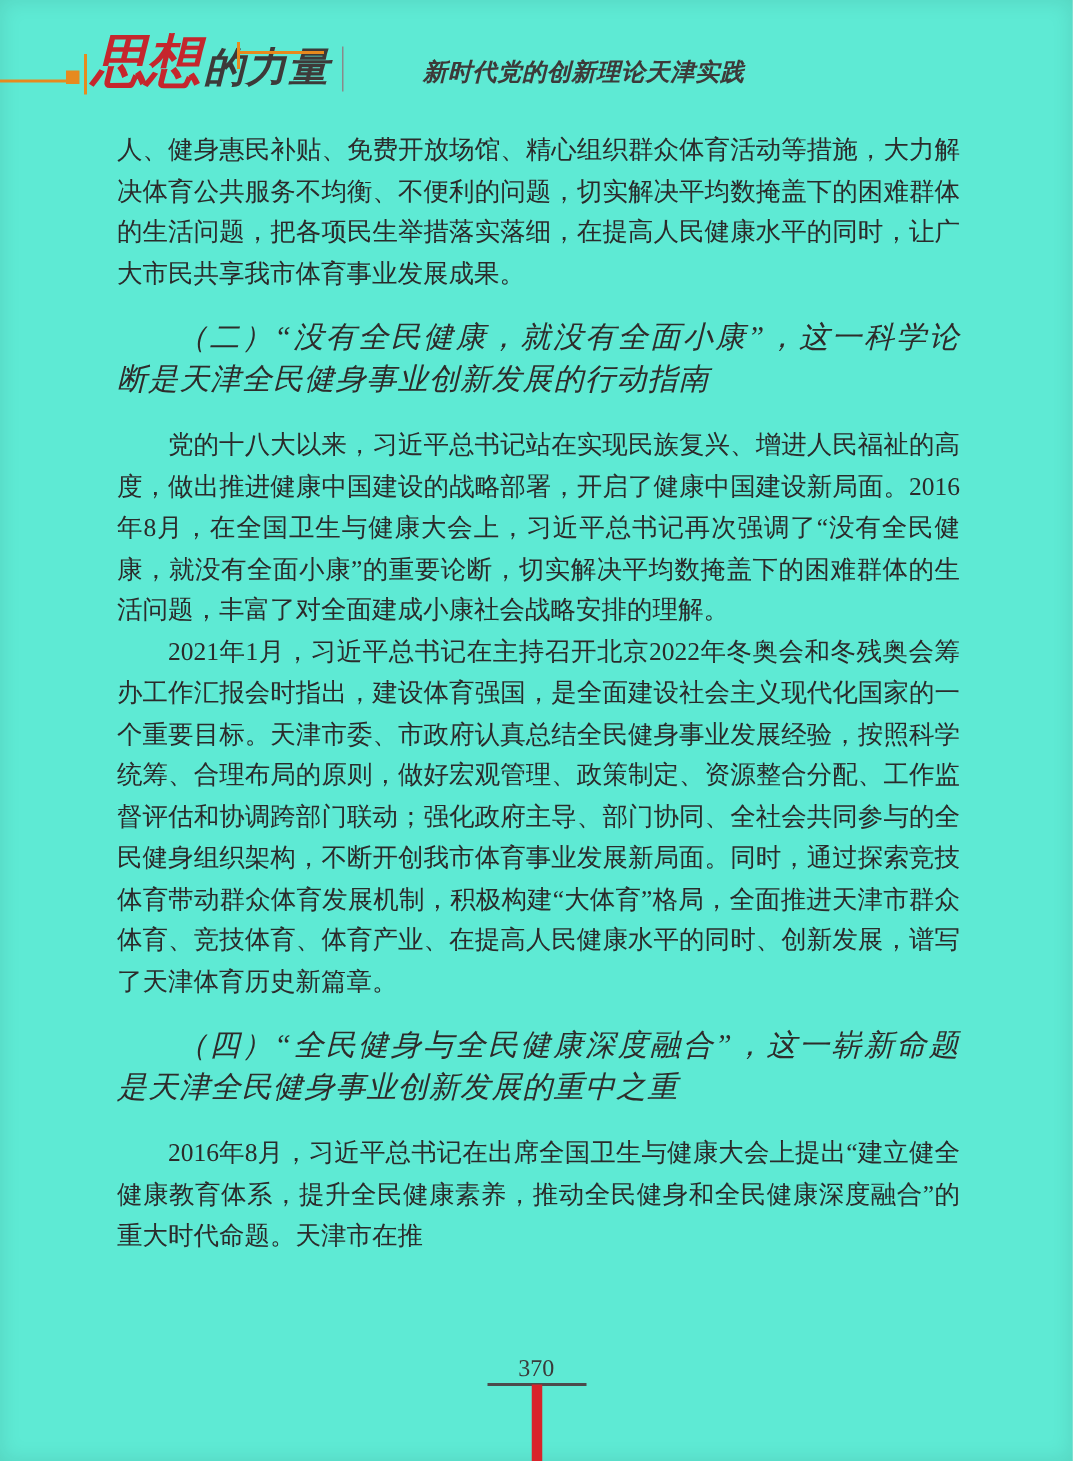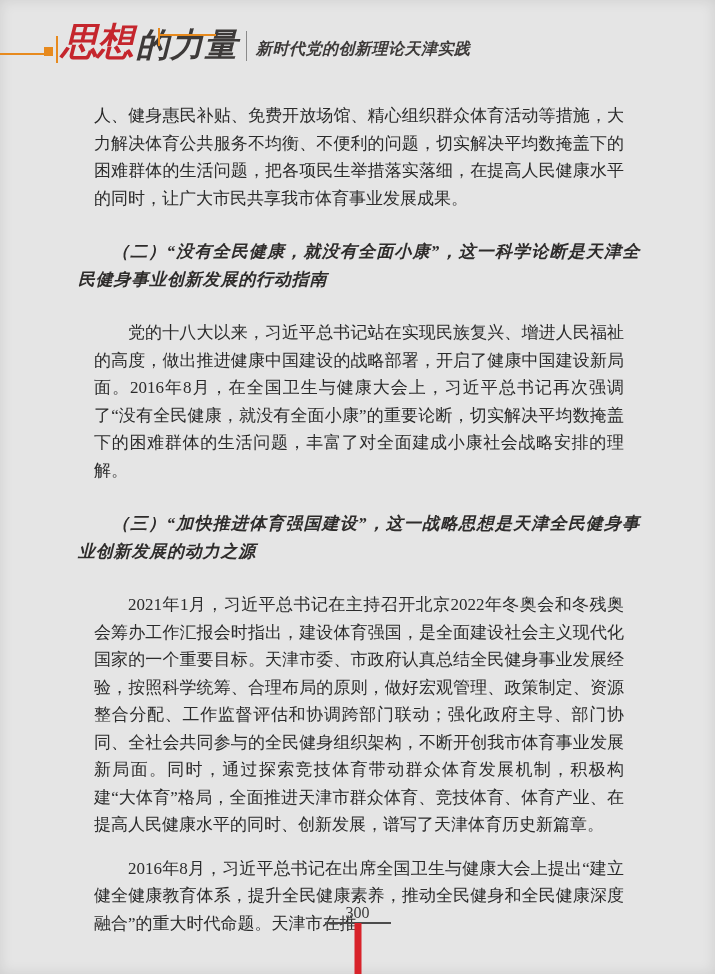--- a/index.html
+++ b/index.html
@@ -5,59 +5,60 @@
   html, body { margin: 0; padding: 0; }
   body {
     width: 715px; height: 974px;
     background: #ffffff;
     font-family: "Liberation Serif", "DejaVu Serif", serif;
     position: relative;
     overflow: hidden;
   }
   .page {
     position: absolute; inset: 0;
-    background: #e5e5e5;
+    background: #5eead4;
     box-shadow: inset 0 0 14px rgba(0,0,0,0.10);
   }
 
   
   .header { position: absolute; top: 0; left: 0; right: 0; height: 78px; }
   .h-line-left  { position: absolute; left: 0;  top: 53px; width: 52px; height: 2px; }
   .h-square     { position: absolute; left: 44px; top: 47px; width: 9px; height: 9px; }
   .h-vline-left { position: absolute; left: 56px; top: 36px; width: 2px; height: 27px; }
   .h-vline-right{ position: absolute; left: 158px; top: 28px; width: 2px; height: 18px; }
   .h-line-right { position: absolute; left: 158px; top: 34px; width: 58px; height: 2px; }
   .brand { position: absolute; left: 61px; top: 22px; display: flex; align-items: flex-end; white-space: nowrap; }
   .logo-main {
     font-size: 37px; line-height: 40px; font-weight: bold; font-style: italic;
     letter-spacing: -1px; font-family: "Liberation Serif", serif;
   }
   .logo-sub {
-    font-size: 33px; line-height: 30px; font-weight: bold; font-style: italic;
+    font-size: 27px; line-height: 30px; font-weight: bold; font-style: italic;
     padding: 0 0 2px 3px; letter-spacing: 1px; font-family: "Liberation Serif", serif;
   }
   .brand-divider { width: 1px; height: 30px; background: #8a8a8a; margin: 0 9px 1px 8px; }
   .subtitle {
     font-size: 16px; line-height: 18px; font-weight: bold; font-style: italic;
     padding-bottom: 4px; letter-spacing: 0.5px;
     font-family: "Liberation Sans", sans-serif;
+    margin-left: 44px;
   }
 
   
   .content {
     position: absolute; left: 78px; right: 75px; top: 86px;
     font-size: 17px; line-height: 27.5px; color: #2b2b2b;
     text-align: justify;
   }
-  .para { margin: 16px; text-indent: 2em; }
+  .para { margin: 0; text-indent: 2em; }
   .para.no-indent { text-indent: 0; }
   .heading {
-    margin: 26px 0; text-indent: 2em;
-    font-weight: bold; font-style: italic;
-    font-size: 17px; letter-spacing: 0.8px;
+    margin: 16px 0; text-indent: 2em;
+    font-weight: normal; font-style: italic;
+    font-size: 20px; letter-spacing: 0.8px;
     color: #2e2c2b;
   }
 
   
   .footer { position: absolute; left: 0; right: 0; bottom: 0; height: 90px; }
   .page-num {
     position: absolute; bottom: 52px; left: 0; width: 100%;
     text-align: center; font-size: 16px; color: #3a3a3a;
     font-family: "Liberation Serif", serif;
   }
@@ -88,24 +89,24 @@
     </div>
 
     <div class="h-vline-right" style="background:#e78a1e"></div>
     <div class="h-line-right" style="background:#e78a1e"></div>
   </div>
 
   <div class="content">
     <p class="para no-indent">人、健身惠民补贴、免费开放场馆、精心组织群众体育活动等措施，大力解决体育公共服务不均衡、不便利的问题，切实解决平均数掩盖下的困难群体的生活问题，把各项民生举措落实落细，在提高人民健康水平的同时，让广大市民共享我市体育事业发展成果。</p>
     <p class="heading">（二）“没有全民健康，就没有全面小康”，这一科学论断是天津全民健身事业创新发展的行动指南</p>
     <p class="para">党的十八大以来，习近平总书记站在实现民族复兴、增进人民福祉的高度，做出推进健康中国建设的战略部署，开启了健康中国建设新局面。2016年8月，在全国卫生与健康大会上，习近平总书记再次强调了“没有全民健康，就没有全面小康”的重要论断，切实解决平均数掩盖下的困难群体的生活问题，丰富了对全面建成小康社会战略安排的理解。</p>
-    <p class="heading">（三）“加快推进体育强国建设”，这一战略思想是天津全民健身事业创新发展的动力之源</p>
     <p class="para">2021年1月，习近平总书记在主持召开北京2022年冬奥会和冬残奥会筹办工作汇报会时指出，建设体育强国，是全面建设社会主义现代化国家的一个重要目标。天津市委、市政府认真总结全民健身事业发展经验，按照科学统筹、合理布局的原则，做好宏观管理、政策制定、资源整合分配、工作监督评估和协调跨部门联动；强化政府主导、部门协同、全社会共同参与的全民健身组织架构，不断开创我市体育事业发展新局面。同时，通过探索竞技体育带动群众体育发展机制，积极构建“大体育”格局，全面推进天津市群众体育、竞技体育、体育产业、在提高人民健康水平的同时、创新发展，谱写了天津体育历史新篇章。</p>
+    <p class="heading">（四）“全民健身与全民健康深度融合”，这一崭新命题是天津全民健身事业创新发展的重中之重</p>
     <p class="para">2016年8月，习近平总书记在出席全国卫生与健康大会上提出“建立健全健康教育体系，提升全民健康素养，推动全民健身和全民健康深度融合”的重大时代命题。天津市在推</p>
   </div>
 
   <div class="footer">
-    <div class="page-num">300</div>
+    <div class="page-num">370</div>
     <div class="page-rule"></div>
     <div class="red-bar" style="background:#d8232a"></div>
   </div>
 
 </div>
 
 </body></html>

